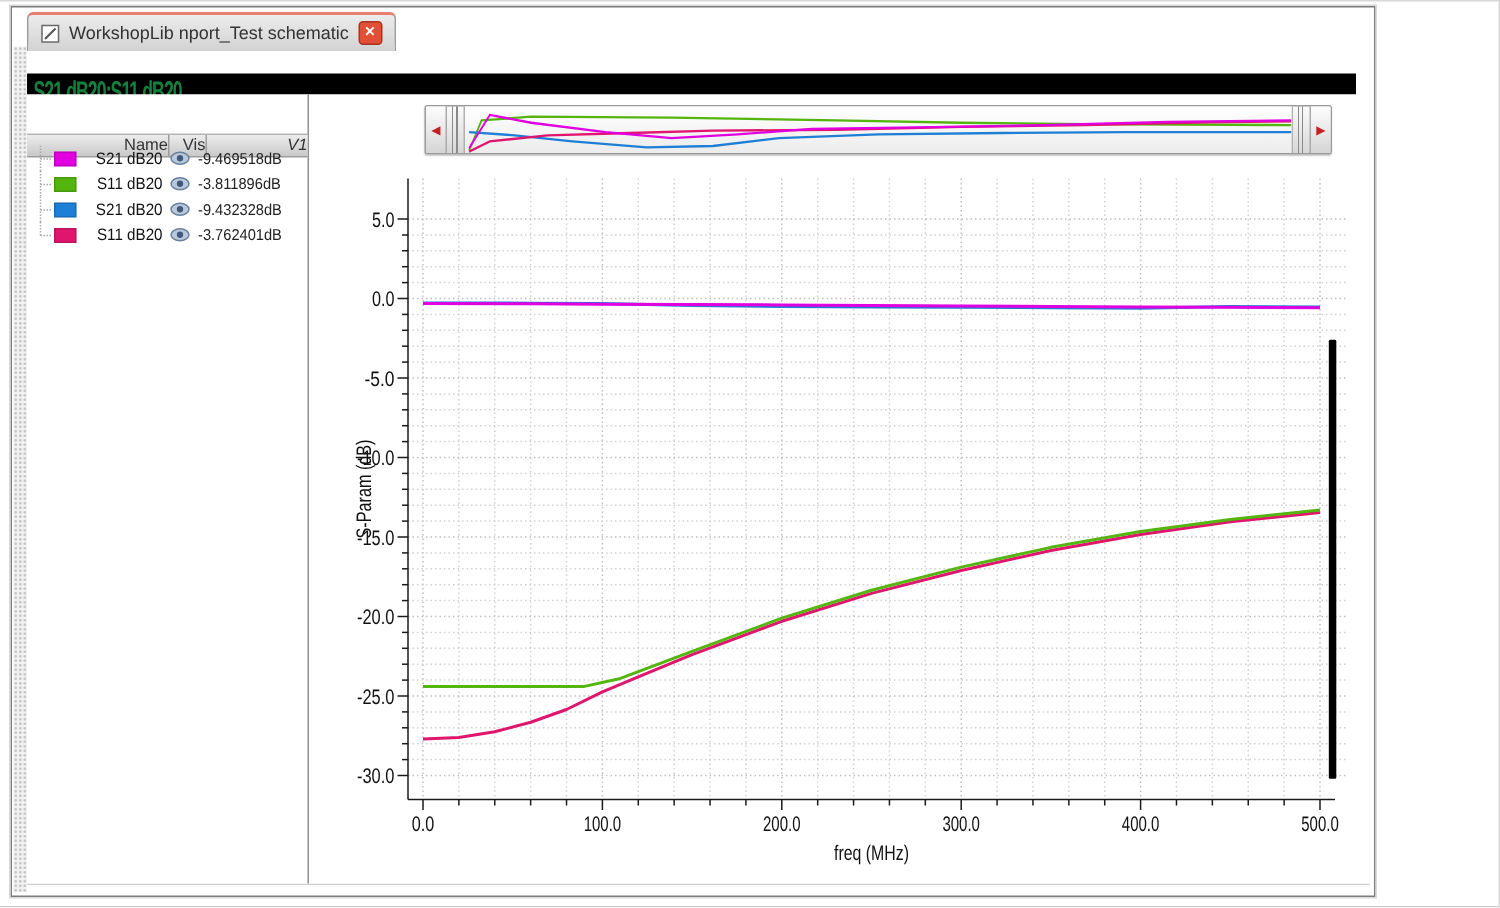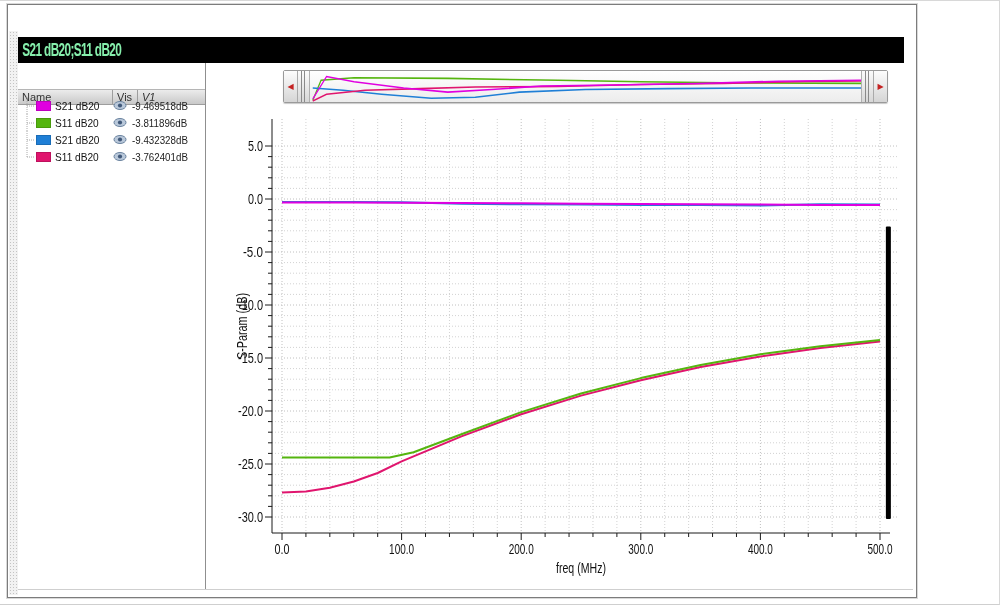--- a/index.html
+++ b/index.html
@@ -11,27 +11,27 @@
         background-image:radial-gradient(#c3c3c3 0.8px,transparent 0.9px);background-size:3px 3px;background-color:#f2f2f2;}
   
   .tab-bar{position:absolute;left:10px;top:3px;height:26px;display:flex;}
   .tab{display:flex;align-items:center;gap:6px;padding:0 8px;height:26px;box-sizing:border-box;
        background:linear-gradient(#ececec,#d2d2d2);border:1px solid #9a9a9a;border-bottom:none;
        border-top:2px solid #e88070;border-radius:4px 4px 0 0;}
   .tab-label{font-size:12px;color:#333;white-space:nowrap;}
   .tab-close{width:14px;height:14px;border-radius:3px;background:#e14f35;border:1px solid #a83322;
        color:#fff;font-size:9px;line-height:12px;text-align:center;font-weight:bold;cursor:default;}
   
-  .black-bar{position:absolute;left:10px;top:32px;width:886px;height:26px;background:#000;color:#86efac;
+  .black-bar{position:absolute;left:10px;top:44px;width:886px;height:26px;background:#000;color:#15803d;
        display:flex;align-items:center;overflow:hidden;}
   .black-bar-text{display:inline-block;transform:scaleX(0.62);transform-origin:left center;
        font-size:19px;font-weight:bold;letter-spacing:-1px;padding-left:7px;white-space:nowrap;}
   
   .content{position:absolute;left:10px;top:58px;right:3px;bottom:7px;background:#fff;border-bottom:1px solid #cfcfcf;}
-  .left-panel{position:absolute;left:0;top:0;bottom:0;width:187px;border-right:1px solid #8f8f8f;background:#fff;}
+  .left-panel{position:absolute;left:0;top:0;bottom:0;width:187px;border-right:1px solid #8f8f8f;background:#fff;text-align:right;}
   .panel-header{position:absolute;left:0;top:26px;width:100%;height:16px;display:flex;
        background:linear-gradient(#ececec,#c9c9c9);border-top:1px solid #b5b5b5;border-bottom:1px solid #9d9d9d;box-sizing:border-box;}
   .ph-cell{font-size:11px;color:#333;padding:1px 0 0 4px;box-sizing:border-box;border-right:1px solid #9d9d9d;overflow:hidden;}
   .ph-name{width:95px;}.ph-vis{width:25px;}.ph-v1{flex:1;border-right:none;font-style:italic;}
   .legend-rows{position:absolute;left:0;top:34px;width:100%;}
   .legend-row{display:flex;align-items:center;height:17px;padding-left:6px;box-sizing:border-box;}
   .tree{width:12px;height:17px;flex:0 0 auto;}
   .swatch{width:15px;height:10px;flex:0 0 auto;margin:0 4px 0 0;border:1px solid rgba(0,0,0,.15);box-sizing:border-box;}
   .trace-label{width:58px;font-size:11px;color:#111;white-space:nowrap;transform:scaleX(.92);transform-origin:left;}
   .eye{width:16px;height:11px;flex:0 0 auto;margin-right:3px;}
@@ -51,20 +51,30 @@
   .chart-svg{position:absolute;left:0;top:0;}
   svg text{font-family:"Liberation Sans",sans-serif;fill:#111;}
 </style>
 </head>
 <body>
 
 <div id="page">
   <div class="app-window">
     <div class="stipple"></div>
 
+    <div class="tab-bar">
+      <div class="tab">
+        <svg class="tab-icon" width="13" height="13">
+          <rect x="1" y="1" width="11" height="11" fill="#ffffff" stroke="#6a6a6a"></rect>
+          <line x1="3" y1="10" x2="10" y2="3" stroke="#555" stroke-width="1.4"></line>
+        </svg>
+        <span class="tab-label">WorkshopLib nport_Test schematic</span>
+        <span class="tab-close">✕</span>
+      </div>
+    </div>
 
     <div class="black-bar">
       <span class="black-bar-text">S21 dB20;S11 dB20</span>
     </div>
 
     <div class="content">
       <div class="left-panel">
         <div class="panel-header">
           <span class="ph-cell ph-name">Name</span>
           <span class="ph-cell ph-vis">Vis</span>

